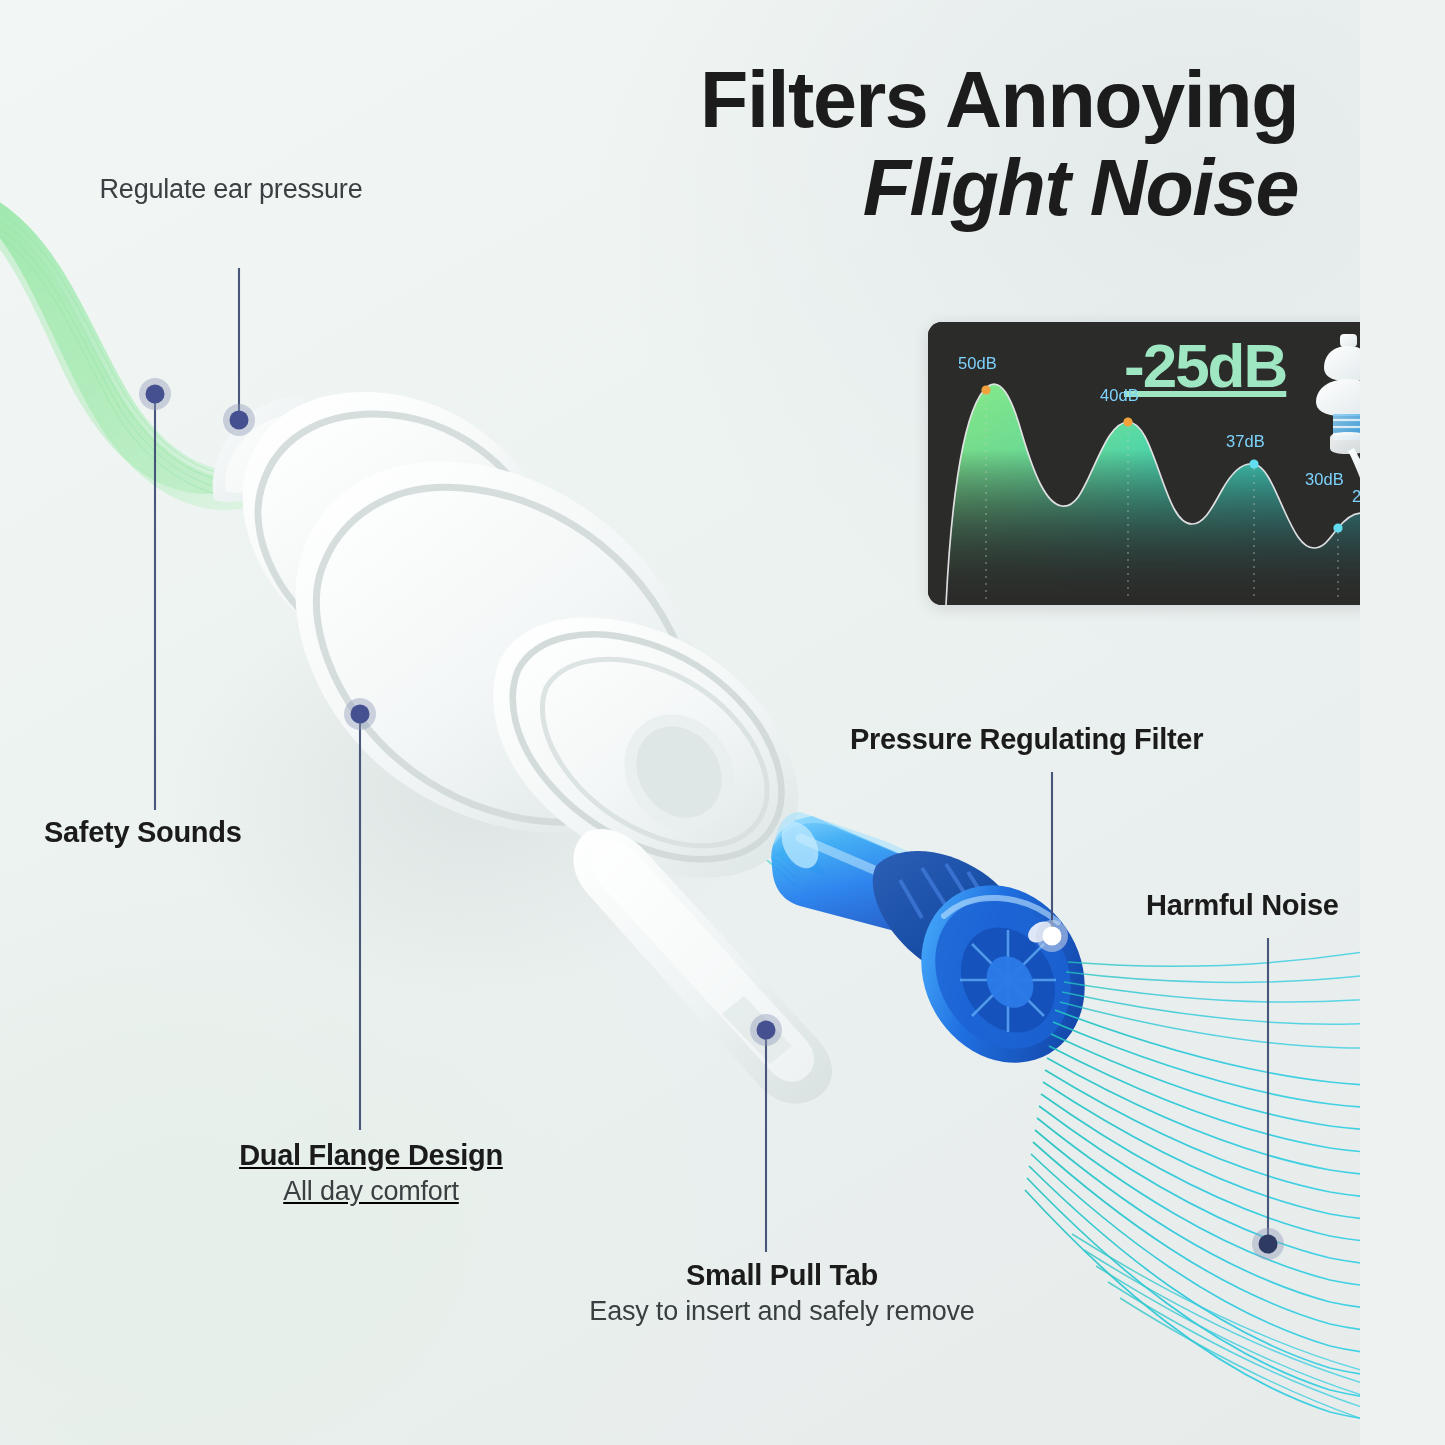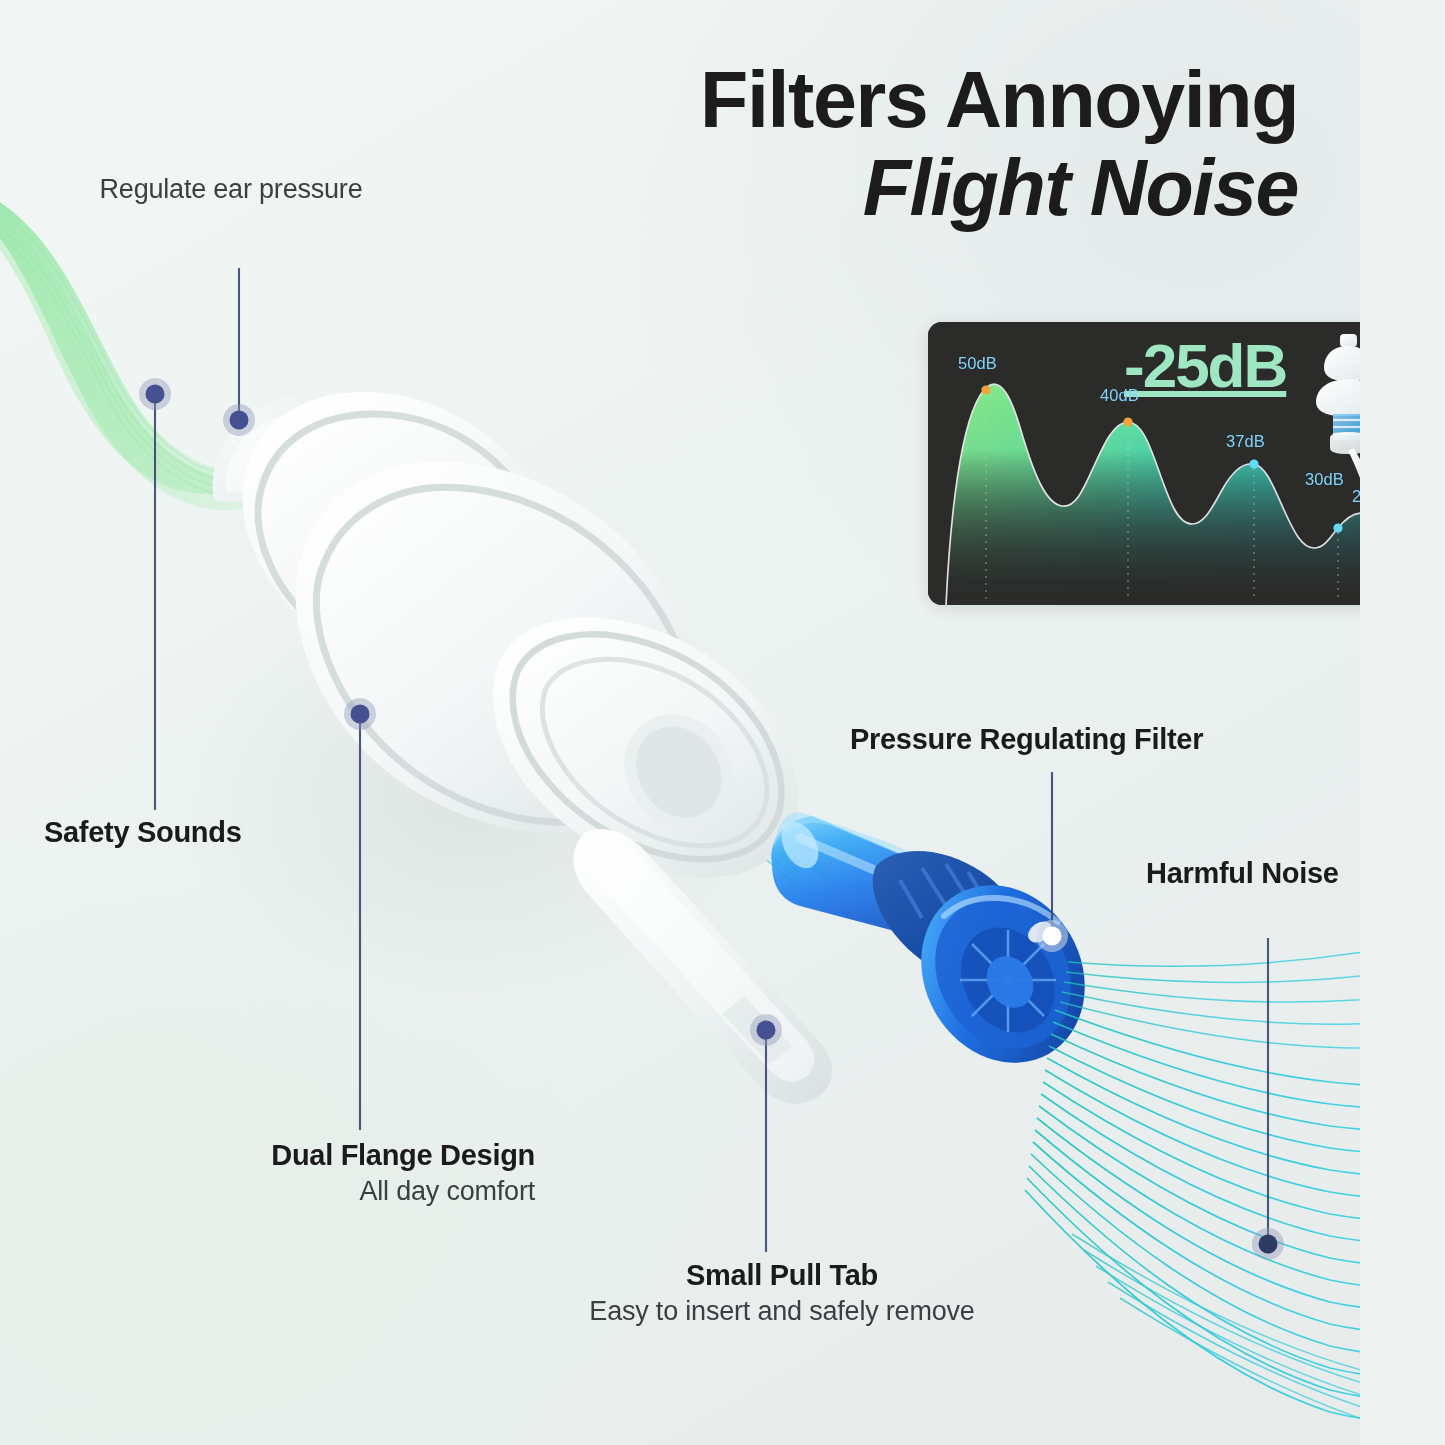--- a/index.html
+++ b/index.html
@@ -33,24 +33,24 @@
   .callout .t1{
     font-size:29px;font-weight:700;color:#1b1b1b;
     letter-spacing:-0.3px;white-space:nowrap;line-height:1.24;
   }
   .callout .t2{
     font-size:27px;font-weight:400;color:#3a3f41;
     letter-spacing:-0.2px;white-space:nowrap;line-height:1.3;
   }
   .c-air{left:76px;top:172px;text-align:center;width:310px;}
   .c-safety{left:44px;top:815px;text-align:right;}
-  .c-dual{left:207px;top:1138px;text-align:right;width:328px;}
+  .c-dual{left:207px;top:1138px;text-align:center;width:328px;text-decoration:underline;}
   .c-pull{left:547px;top:1258px;text-align:center;width:470px;}
   .c-press{left:850px;top:722px;text-align:left;}
-  .c-harm{left:1146px;top:856px;text-align:left;}
+  .c-harm{left:1146px;top:888px;text-align:left;}
 
   
   .chart{
     position:absolute;left:928px;top:322px;width:483px;height:283px;
     background:#2b2b29;border-radius:14px;overflow:hidden;
     box-shadow:0 3px 16px rgba(20,30,28,.13);
   }
   .chart svg{display:block;width:483px;height:283px;}
   .chart .minus{
     position:absolute;left:196px;top:13px;

